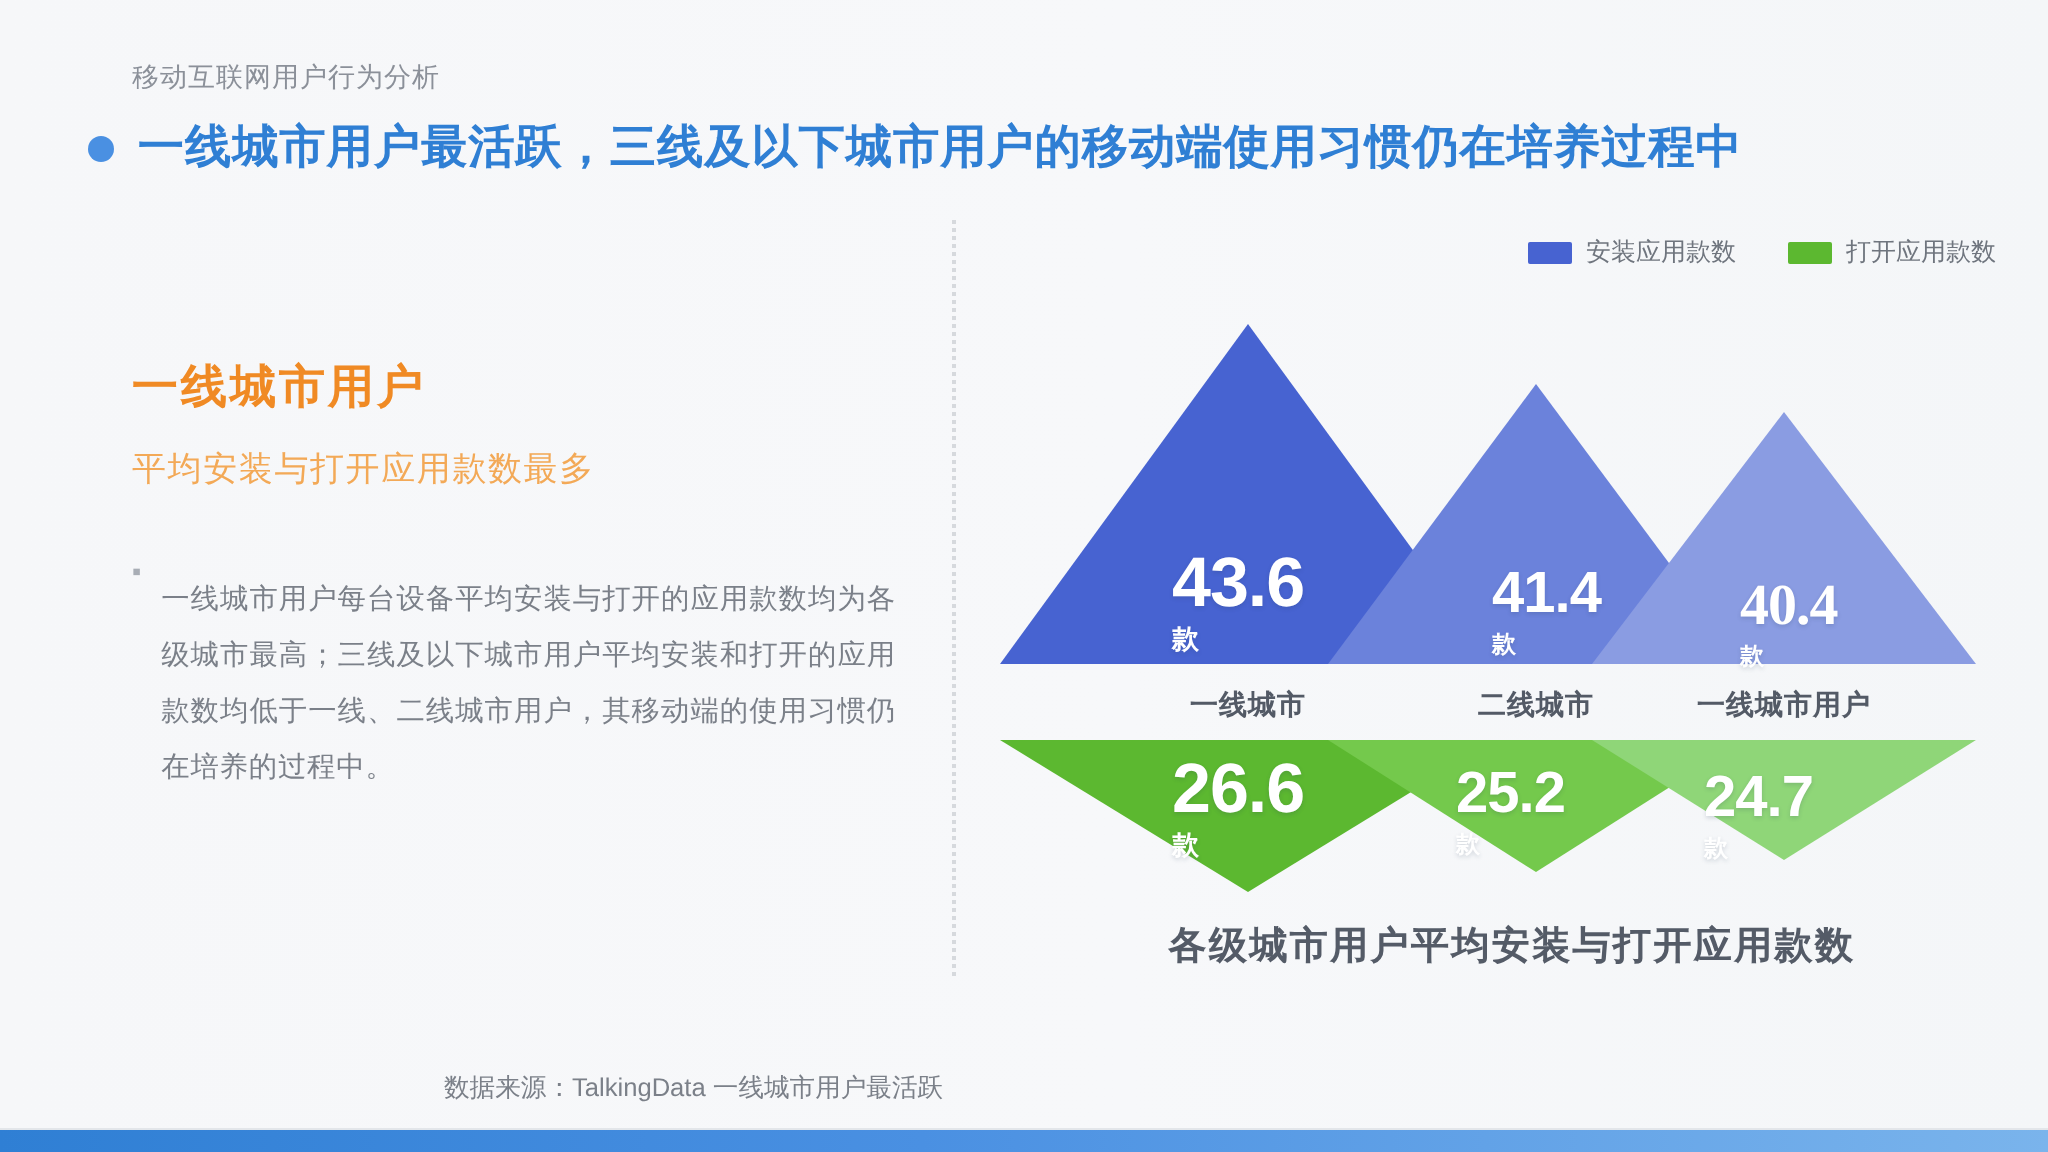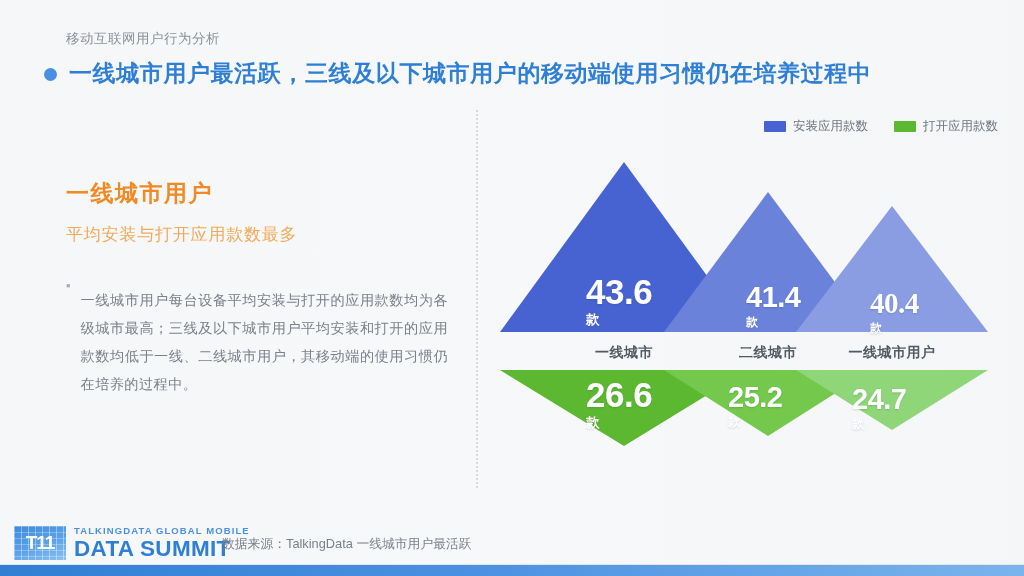--- a/index.html
+++ b/index.html
@@ -372,31 +372,22 @@
           <span class="num">24.7</span>
           <span class="unit">款</span>
         </div>
       </div>
     <div class="cat-layer" id="cat-layer">
         <div class="cat" style="left: 124px; top: 188px;">一线城市</div>
         <div class="cat" style="left: 268px; top: 188px;">二线城市</div>
         <div class="cat" style="left: 392px; top: 188px;">一线城市用户</div>
       </div>
 
+    <div class="chart-caption">各级城市用户平均安装与打开应用款数</div>
   </div>
 
   <div class="footer">
     <div class="footer-rule"></div>
-    <div class="logo-wrap">
-      <span class="logo-mark">
-        <span class="grid"></span>
-        <span class="t11">T11</span>
-      </span>
-      <span class="logo-text">
-        <span class="logo-top">TALKINGDATA GLOBAL MOBILE</span>
-        <span class="logo-bottom">DATA SUMMIT</span>
-      </span>
-    </div>
     <div class="source">数据来源：TalkingData 一线城市用户最活跃</div>
     <div class="footer-bar"></div>
   </div>
 
 </div>
 
 </body></html>

